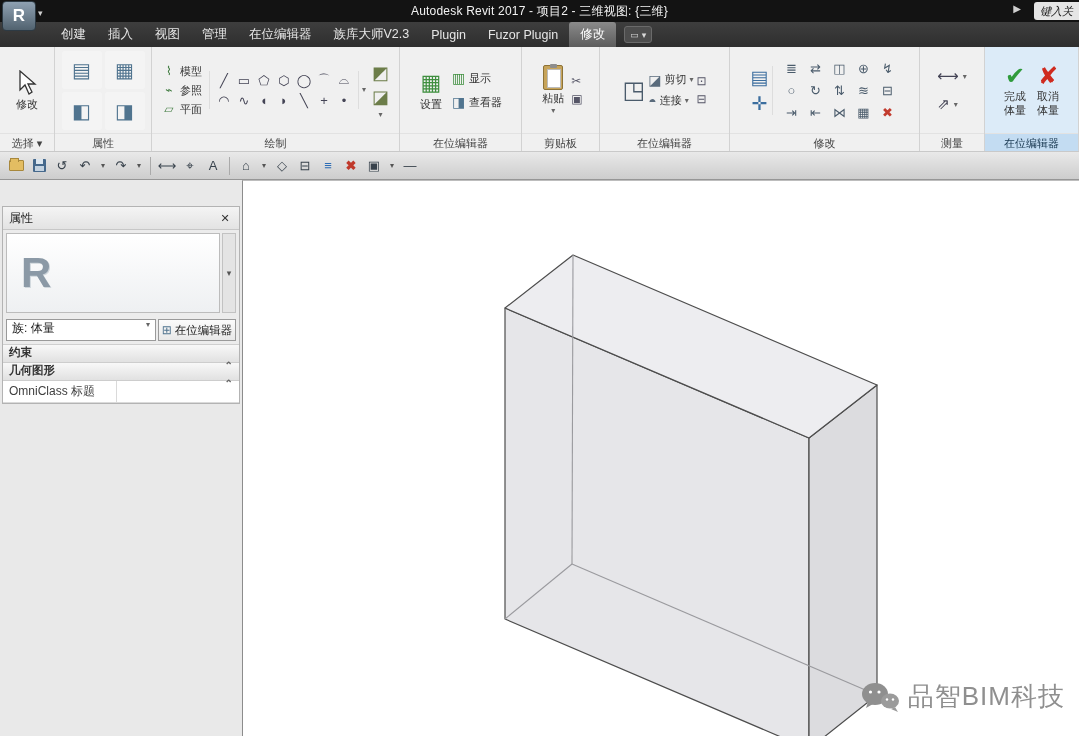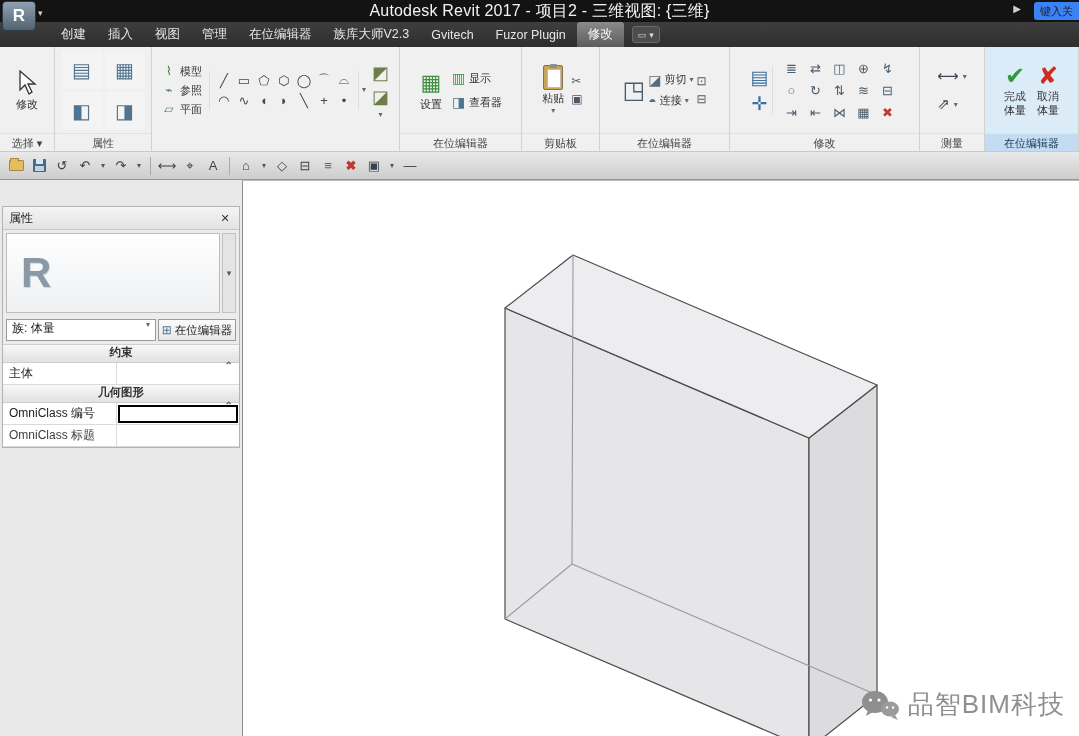--- a/index.html
+++ b/index.html
@@ -2,23 +2,23 @@
 <html><head>
 <meta charset="utf-8">
 <style>
   * { margin:0; padding:0; box-sizing:border-box; }
   html,body { width:1079px; height:736px; overflow:hidden; }
   body { font-family:"Liberation Sans", sans-serif; font-size:12px; color:#222; background:#f0f0f0; }
   #app { position:relative; width:1079px; height:736px; }
 
   
   .titlebar { position:relative; height:22px; background:#131313; color:#f2f2f2; display:flex; align-items:center; }
-  .titlebar .title { position:absolute; left:0; right:0; text-align:center; font-size:16px; letter-spacing:.2px; }
-  .search-pill { position:absolute; right:0; top:2px; height:18px; background:#3b82f6; color:#222; border-radius:3px 0 0 3px;
-                 display:flex; align-items:center; padding:0 6px; font-size:11px; }
+  .titlebar .title { position:absolute; left:0; right:0; text-align:center; font-size:12px; letter-spacing:.2px; }
+  .search-pill { position:absolute; right:0; top:2px; height:18px; background:#e5e5e5; color:#222; border-radius:3px 0 0 3px;
+                 display:flex; align-items:center; padding:0 6px; font-size:11px; font-style:italic; }
   .tb-play { position:absolute; right:58px; top:3px; color:#cfcfcf; font-size:10px; }
 
   
   .app-btn { position:absolute; left:2px; top:1px; width:34px; height:30px; z-index:10;
              background:linear-gradient(#8fa1b2,#51626f); border:1px solid #2d3a44; border-radius:4px;
              color:#fff; font-weight:bold; font-size:17px; display:flex; align-items:center; justify-content:center; }
   .app-caret { position:absolute; left:38px; top:8px; z-index:10; color:#cfcfcf; font-size:9px; }
 
   
   .tabrow { height:25px; background:linear-gradient(#3e3e3e,#2e2e2e); display:flex; align-items:stretch; padding-left:50px; }
@@ -104,37 +104,37 @@
   .pal-close { margin-left:auto; color:#333; font-size:11px; width:16px; text-align:center; }
   .pal-preview { display:flex; height:86px; padding:3px; gap:2px; background:#ececec; }
   .preview-box { flex:1; background:linear-gradient(#ffffff,#eef0f2); border:1px solid #bcbcbc; display:flex; align-items:center; padding-left:14px; }
   .r-logo { font-size:42px; font-weight:bold; color:#8b99a6; text-shadow:1px 1px 0 #cfd6dc; }
   .preview-drop { width:14px; display:flex; align-items:center; justify-content:center; font-size:9px; color:#555; background:#e4e4e4; border:1px solid #c2c2c2; }
   .pal-family { display:flex; gap:2px; padding:3px; background:#ececec; border-bottom:1px solid #cfcfcf; }
   .family-select { width:150px; height:22px; background:#fff; border:1px solid #9a9a9a; display:flex; padding:0 5px; font-size:12px; }
   .family-select .dd { margin-left:auto; }
   .edit-type { flex:1; height:22px; background:linear-gradient(#fbfbfb,#e8e8e8); border:1px solid #9a9a9a; display:flex; align-items:center; justify-content:center; gap:3px; font-size:11.5px; color:#222; font-family:inherit; }
   .edit-type .glyph { color:#50748f; font-size:12px; }
-  .sec-header { height:18px; background:linear-gradient(#f8f8f8,#e1e1e1); border-bottom:1px solid #cdcdcd; display:flex; align-items:center; padding:0 6px; font-weight:bold; font-size:11.5px; color:#333;flex-direction:column; }
+  .sec-header { height:18px; background:linear-gradient(#f8f8f8,#e1e1e1); border-bottom:1px solid #cdcdcd; display:flex; align-items:flex-start; padding:0 6px; font-weight:bold; font-size:11.5px; color:#333;flex-direction:column; }
   .sec-header .chev { margin-left:auto; font-size:10px; color:#666; }
   .prow { display:flex; height:22px; background:#fff; border-bottom:1px solid #dadada; }
   .plabel { width:114px; border-right:1px solid #dadada; display:flex; align-items:center; padding-left:6px; font-size:12px; color:#222; }
   .plabel.gray { color:#404040; }
   .pval { flex:1; display:flex; align-items:center; padding:1px; }
   .pval input { width:100%; height:18px; border:2px solid #000; background:#fff; font-family:inherit; font-size:12px; padding:0 2px; }
 
   .canvas { flex:1; background:#fff; border-left:1px solid #8c8c8c; border-top:1px solid #bdbdbd; position:relative; overflow:hidden; }
   .canvas svg.model { position:absolute; left:0; top:0; }
   .face { stroke:#4d4d4d; stroke-width:1.2; stroke-linejoin:round; }
   .face.top { fill:#ebebee; fill-opacity:.9; }
   .face.front { fill:#e3e3e7; fill-opacity:.9; }
   .face.right { fill:#d8d8dc; fill-opacity:.9; }
   .hidden-edge { stroke:#9a9a9e; stroke-width:1.1; fill:none; }
 
-  .watermark { position:absolute; right:14px; bottom:14px; display:flex; align-items:center; gap:8px; color:#8f8f8f; }
+  .watermark { position:absolute; right:14px; bottom:22px; display:flex; align-items:center; gap:8px; color:#8f8f8f; }
   .watermark .wm-text { font-size:26px; font-weight:500; letter-spacing:1px; }
 </style>
 </head>
 <body>
 
 <div id="app">
 
   <div class="titlebar">
     <div class="title">Autodesk Revit 2017 -   项目2 - 三维视图: {三维}</div>
     <span class="tb-play">▶</span>
@@ -160,21 +160,21 @@
     <div class="tab">
         <span>管理</span>
       </div>
     <div class="tab">
         <span>在位编辑器</span>
       </div>
     <div class="tab">
         <span>族库大师V2.3</span>
       </div>
     <div class="tab">
-        <span>Gvitech</span>
+        <span>Plugin</span>
       </div>
     <div class="tab">
         <span>Fuzor Plugin</span>
       </div>
     <div class="tab active">
         <span>修改</span>
       </div>
     <div class="tab-extra">
       <span>▭</span>
       <span>▾</span>
@@ -249,20 +249,21 @@
         </div>
         <div class="draw-scroll">
             <span>▾</span>
           </div>
         <div class="draw-big">
           <span>◩</span>
           <span>◪</span>
           <span class="dd">▾</span>
         </div>
       </div>
+      <div class="rlabel"><span>绘制</span></div>
     </div>
 
     <div class="rpanel" style="width:122px">
       <div class="rcontent">
         <div class="bigbtn">
           <span class="glyph" style="font-size:22px;color:#3f8f3f">▦</span>
           <span class="cap">设置</span>
         </div>
         <div class="wp-right">
           <div class="minibtn">
@@ -428,36 +429,24 @@
           <button class="edit-type">
             <span class="glyph">⊞</span>
             <span>在位编辑器</span>
           </button>
         </div>
 
         <div class="sec-header">
           <span>约束</span>
           <span class="chev">⌃</span>
         </div>
-        <div class="prow">
-          <div class="plabel">主体</div>
-          <div class="pval">
-              <span></span>
-            </div>
-        </div>
 
         <div class="sec-header">
           <span>几何图形</span>
           <span class="chev">⌃</span>
-        </div>
-        <div class="prow">
-          <div class="plabel">OmniClass 编号</div>
-          <div class="pval">
-            <input value="" style="">
-          </div>
         </div>
         <div class="prow">
           <div class="plabel gray">OmniClass 标题</div>
           <div class="pval">
               <span></span>
             </div>
         </div>
       </div>
     </div>
 

